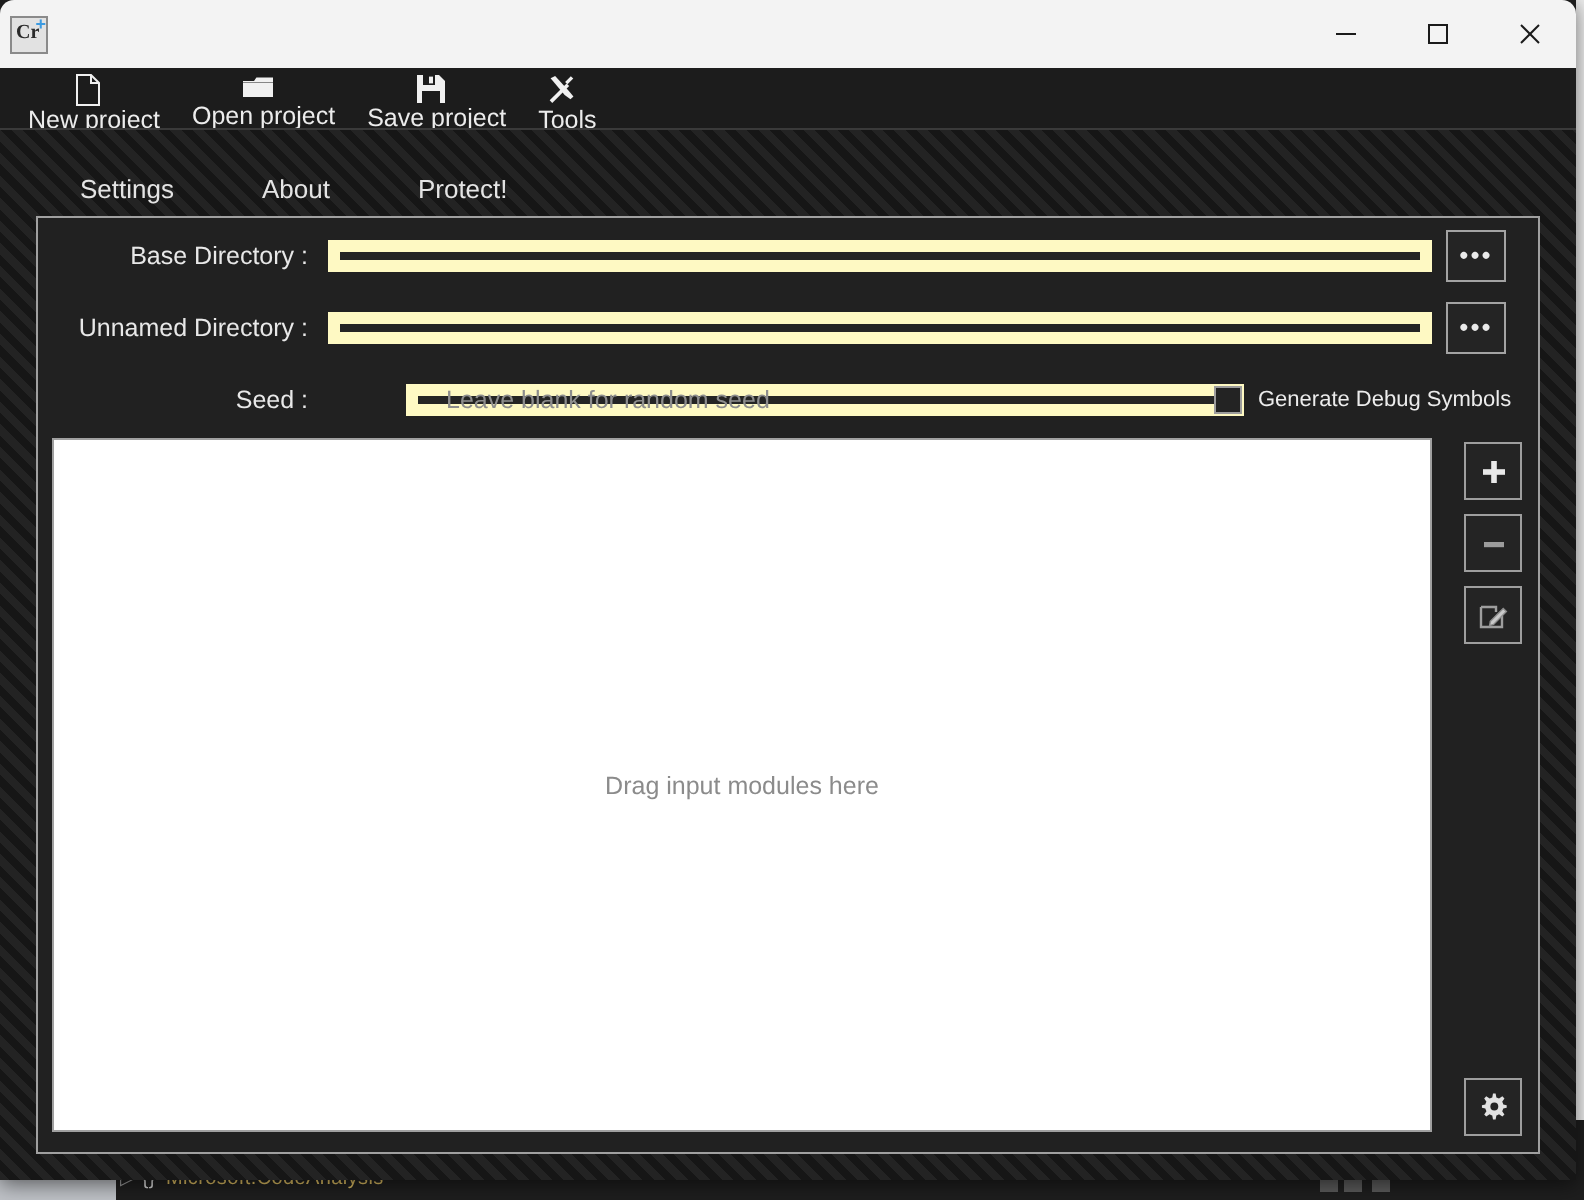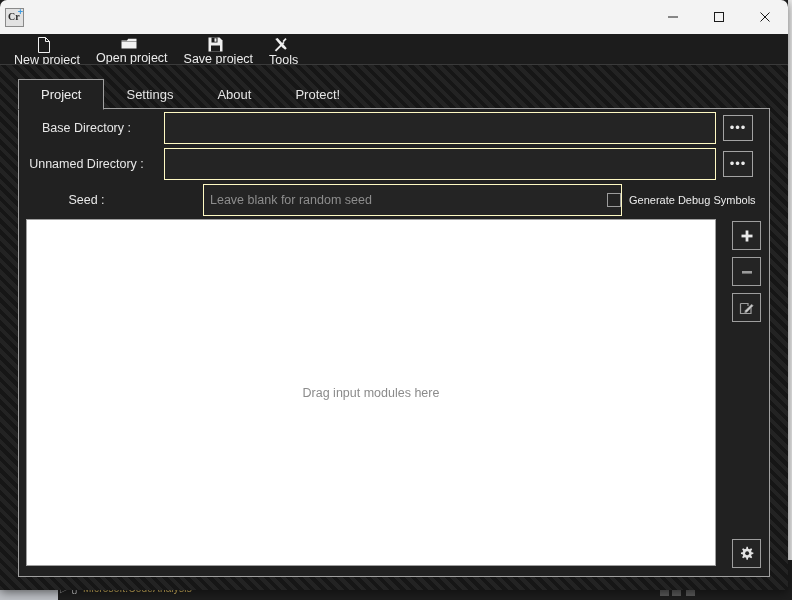--- a/index.html
+++ b/index.html
@@ -212,35 +212,35 @@
   
   .form-row {
     position: absolute;
     left: 0;
     height: 26px;
     display: flex;
     align-items: center;
   }
   .form-label {
     width: 145px;
-    text-align: center;
+    text-align: right;
     padding-right: 10px;
     font-size: 12.5px;
     color: #e8e8e8;
     white-space: nowrap;
     box-sizing: border-box;
   }
   .text-field {
-    height: 32px;
+    height: 16px;
     background: #242424;
-    border: 1px solid #fef9c3;
-    box-sizing: border-box;
-    display: flex;
-    align-items: center;
-    padding: 0 6px;
+    border: 6px solid #fef9c3;
+    box-sizing: border-box;
+    display: flex;
+    align-items: center;
+    padding: 0 14px;
     font-size: 12.5px;
     color: #efefef;
   }
   .text-field .ph {
     color: #8d8d8d;
     font-size: 12.5px;
   }
   .browse-btn {
     width: 30px; height: 26px;
     margin-left: 7px;
@@ -407,23 +407,20 @@
       </span>
       <span>Tools</span>
       <span class="caret">▾</span>
     </div>
 
   </div>
 
   <div id="striped-area">
 
     <div id="tab-strip">
-      <div class="tab active">
-          <span>Project</span>
-        </div>
       <div class="tab">
           <span>Settings</span>
         </div>
       <div class="tab">
           <span>About</span>
         </div>
       <div class="tab">
           <span>Protect!</span>
         </div>
     </div>

